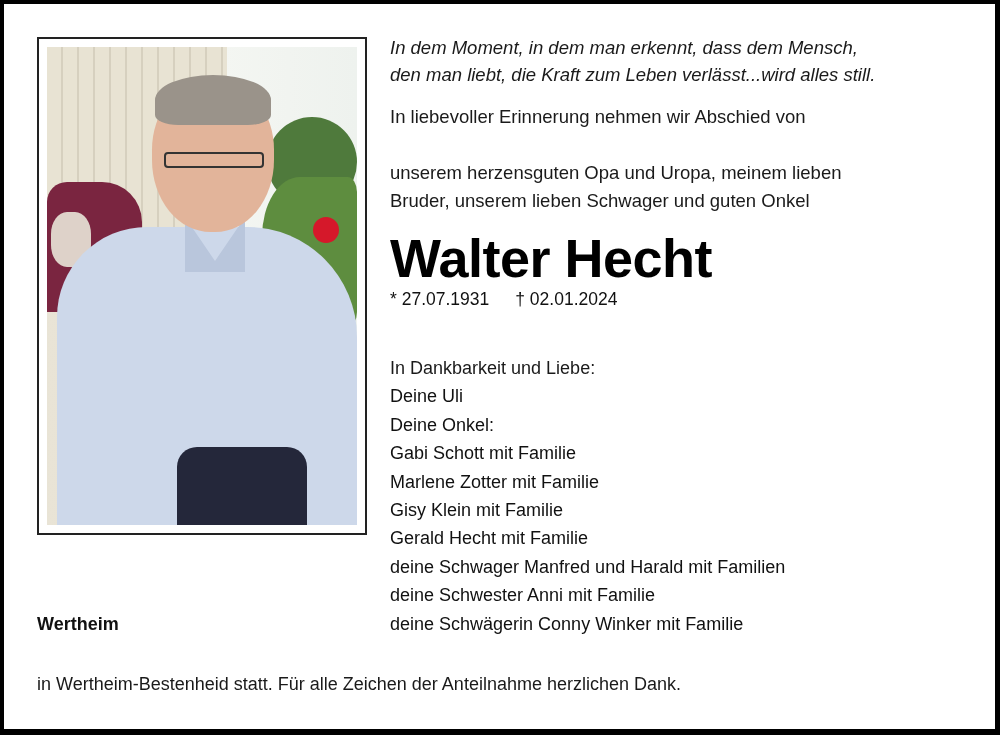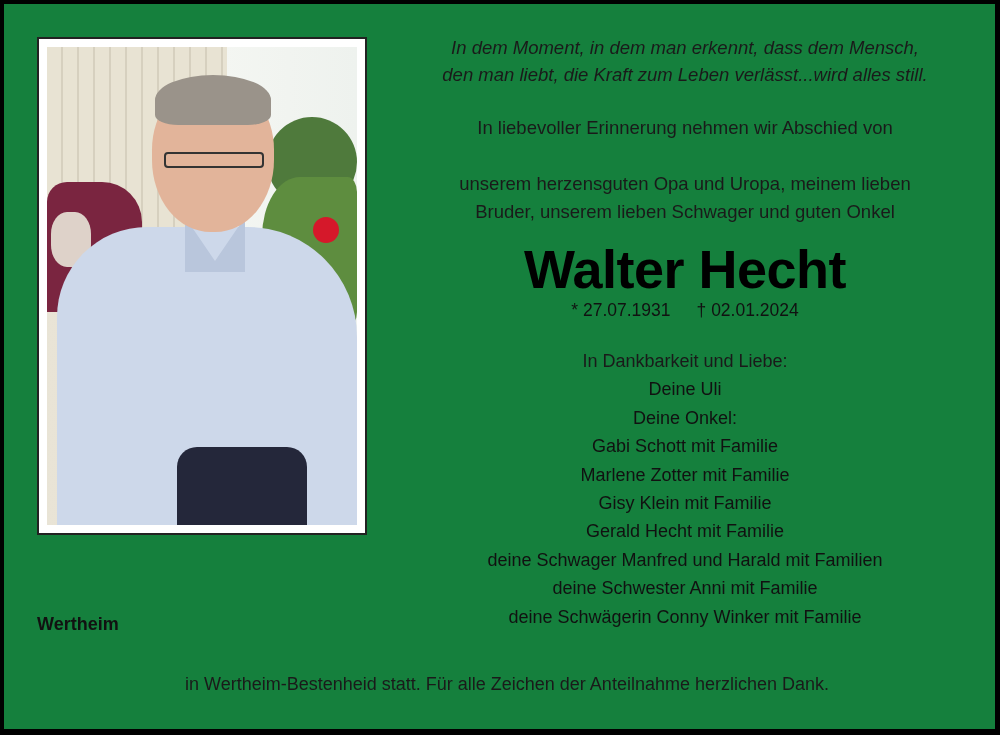--- a/index.html
+++ b/index.html
@@ -1,22 +1,21 @@
 <!DOCTYPE html>
 <html><head>
 <meta charset="utf-8">
 <style>
   html, body { margin: 0; padding: 0; background: #000; }
   body { width: 1000px; height: 735px; position: relative; overflow: hidden; }
   .card {
     position: absolute; left: 4px; top: 4px; width: 991px; height: 725px;
-    background: #15803d;
+    background: #ffffff;
     font-family: "Liberation Sans", sans-serif;
     color: #111;
-    text-align: center;
   }
   .photo-frame {
     position: absolute; left: 33px; top: 33px; width: 330px; height: 498px;
     border: 2px solid #222; background: #fff; box-sizing: border-box;
   }
   .photo {
     position: absolute; left: 8px; top: 8px; right: 8px; bottom: 8px;
     overflow: hidden;
     background: linear-gradient(90deg, #e9e4d6 0%, #e4dfd0 55%, #f4f6f2 56%, #eef2ee 100%);
   }
@@ -39,27 +38,27 @@
     background: #e2b49a; border-radius: 45% 45% 48% 48%;
   }
   .photo .hair { position: absolute; left: 108px; top: 28px; width: 116px; height: 50px; background: #9a938a; border-radius: 50% 50% 20% 20%; }
   .photo .glasses { position: absolute; left: 117px; top: 105px; width: 100px; height: 16px; border: 2px solid #333; border-radius: 4px; box-sizing: border-box; }
   .photo .collar { position: absolute; left: 138px; top: 170px; width: 60px; height: 55px; background: #b9c6dc; clip-path: polygon(0 0, 50% 80%, 100% 0, 100% 100%, 0 100%); }
 
   .text-col { position: absolute; left: 386px; top: 30px; width: 590px; }
   .quote {
     font-style: italic; font-size: 18.5px; line-height: 27px; color: #1a1a1a; margin: 0;
   }
-  .intro { margin-top: 26px; font-size: 18.5px; line-height: 28px; color: #1a1a1a; }
+  .intro { margin-top: 15px; font-size: 18.5px; line-height: 28px; color: #1a1a1a; }
   .name {
     margin-top: 12px; font-size: 54px; font-weight: bold; line-height: 62px; letter-spacing: -0.5px; color: #000;
   }
   .dates { font-size: 17.5px; font-weight: normal; line-height: 24px; margin-top: -2px; color: #111; }
   .dates .sep { display: inline-block; width: 26px; }
-  .mourners { margin-top: 25px; font-size: 18px; line-height: 28.4px; }
+  .mourners { margin-top: 43px; font-size: 18px; line-height: 28.4px; }
   .mourners .lead { font-weight: normal; color: #1a1a1a; }
   .mourners .row { font-weight: normal; color: #111; }
 
   .location { position: absolute; left: 33px; top: 610px; font-size: 18px; font-weight: bold; color: #111; }
   .funeral { position: absolute; left: 33px; top: 638px; width: 940px; font-size: 18px; line-height: 28px; color: #1a1a1a; }
 </style>
 </head>
 <body>
 
 <div class="card">

